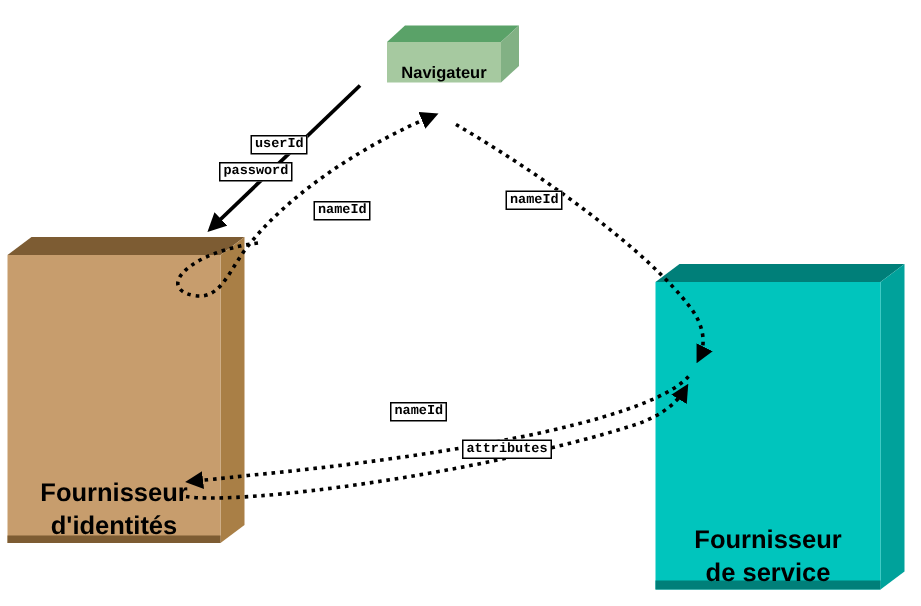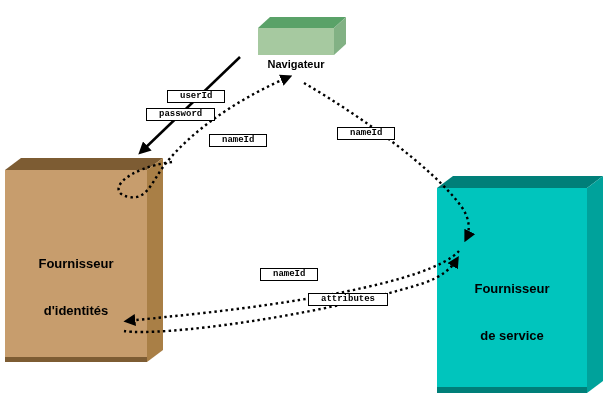--- a/index.html
+++ b/index.html
@@ -10,36 +10,35 @@
     height: 404px;
     background: #ffffff;
     overflow: hidden;
   }
   .stage svg { position: absolute; left: 0; top: 0; display: block; }
   .node-label {
     position: absolute;
     display: flex;
     flex-direction: column;
     align-items: center;
-    justify-content: center;
+    justify-content: flex-end;
     text-align: center;
     font-weight: bold;
     color: #000000;
     pointer-events: none;
-    margin-top: 22px;
   }
   .node-label.small { font-size: 11px; }
-  .node-label.big  { font-size: 13px; line-height: 1.3; gap: 30px; }
+  .node-label.big  { font-size: 17px; line-height: 1.3; }
   .tag {
     position: absolute;
     font-family: "Liberation Mono", "DejaVu Sans Mono", monospace;
     font-weight: bold;
     font-size: 9px;
     line-height: 11px;
-    padding: 0 12px;
+    padding: 0 2px;
     background: #ffffff;
     border: 1px solid #000000;
     color: #000000;
     white-space: nowrap;
   }
 </style>
 </head>
 <body>
 
 <div class="stage">

